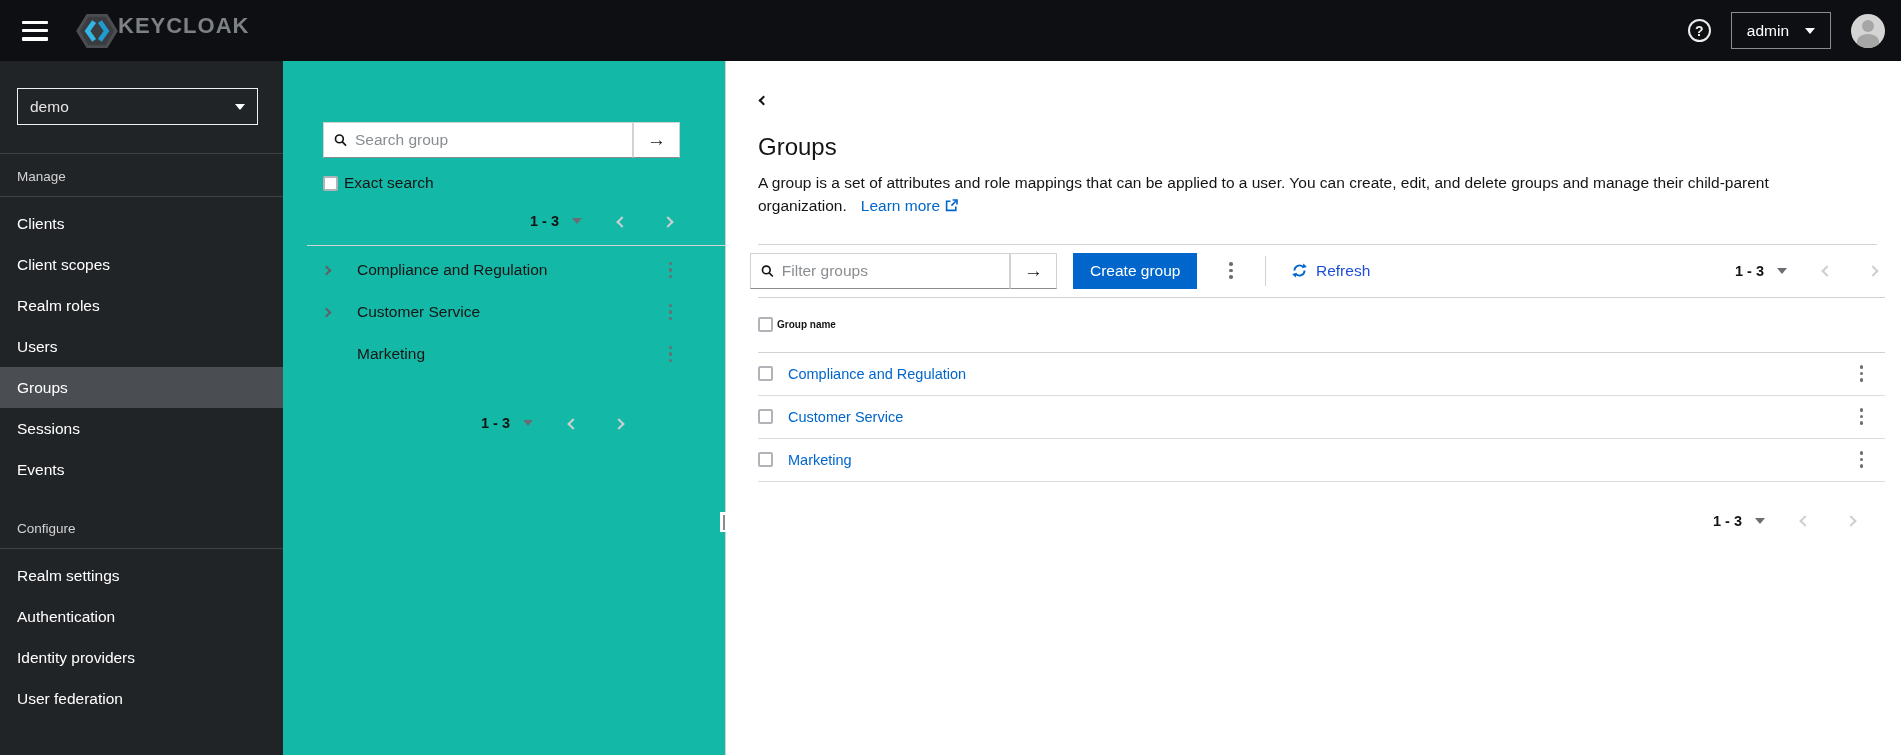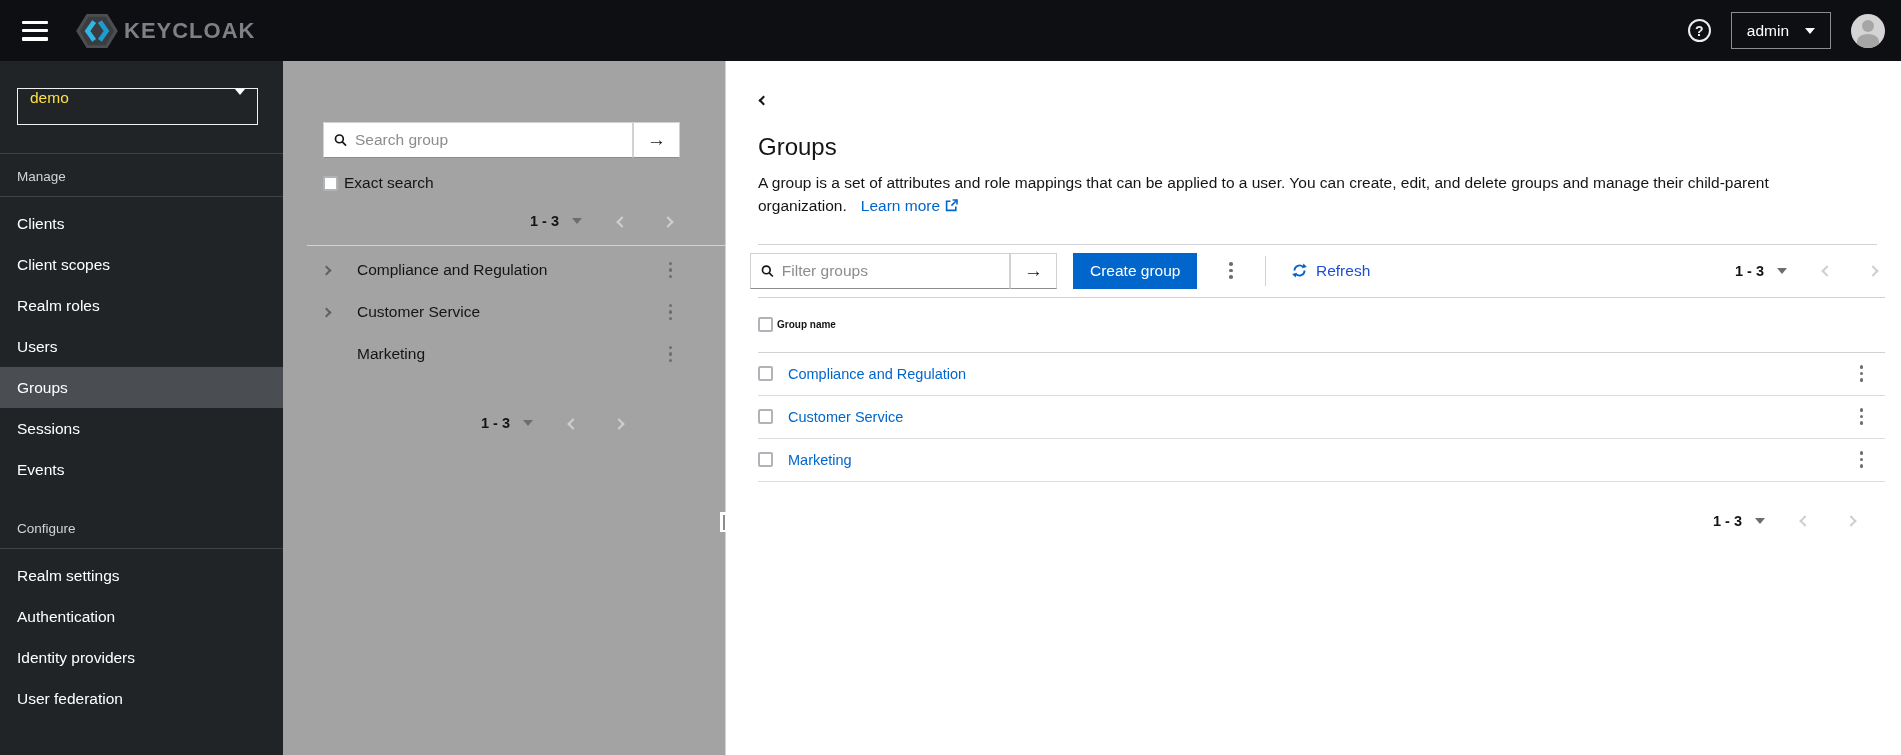--- a/index.html
+++ b/index.html
@@ -5,49 +5,49 @@
   * { margin:0; padding:0; box-sizing:border-box; }
   html,body { width:1901px; height:755px; overflow:hidden; }
   body { font-family:"Liberation Sans","DejaVu Sans",sans-serif; color:#151515; background:#fff; }
   button { font-family:inherit; background:none; border:none; cursor:pointer; color:inherit; }
 
   
   .masthead { position:absolute; left:0; top:0; width:1901px; height:61px; background:#0d0f12;
               display:flex; align-items:center; padding:0 16px; }
   .hamburger { width:26px; height:20px; display:flex; flex-direction:column; justify-content:space-between; margin:0 28px 0 6px; }
   .hamburger span { display:block; height:3.5px; background:#fff; border-radius:1px; }
-  .brand { display:flex; align-items:center; gap:6px; }
+  .brand { display:flex; }
   .brand-text { font-size:22px; font-weight:bold; letter-spacing:1px; color:#7d8084; }
   .mast-right { margin-left:auto; display:flex; align-items:center; gap:20px; }
   .help-btn { width:23px; height:23px; border:2px solid #ededed; border-radius:50%; color:#ededed;
               font-size:14px; font-weight:bold; display:flex; align-items:center; justify-content:center; }
   .user-menu { border:1px solid #8a8d90; height:37px; padding:0 15px; display:flex; align-items:center; gap:16px;
                color:#fff; font-size:15.5px; }
   .caret { display:inline-block; width:0; height:0; border-left:5px solid transparent; border-right:5px solid transparent;
            border-top:6px solid #6a6e73; }
   .caret.light { border-top-color:#fff; }
   .avatar { width:34px; height:34px; border-radius:50%; background:#d4d4d4; position:relative; overflow:hidden; }
   .avatar .head { position:absolute; left:11px; top:6px; width:12px; height:12px; border-radius:50%; background:#a6a6a6; }
   .avatar .body { position:absolute; left:6px; top:20px; width:22px; height:14px; border-radius:50% 50% 0 0; background:#a6a6a6; }
 
   
   .sidebar { position:absolute; left:0; top:61px; width:283px; bottom:0; background:#212427; color:#fff; }
   .realm-select { margin:27px 17px 0 17px; width:241px; height:37px; border:1px solid #f0f0f0;
-                  display:flex; padding:0 12px; font-size:15.5px; color:#fde047; }
+                  display:flex; align-items:center; padding:0 12px; font-size:15.5px; color:#e5e5e5; }
   .realm-select .caret { margin-left:auto; }
   .side-divider { border-top:1px solid #3e4145; margin-top:28px; }
   .nav-section-label { padding:15px 0 12px 17px; font-size:13.5px; color:#d2d2d2; }
   .nav-divider { border-top:1px solid #3e4145; }
   .nav-list { list-style:none; }
   .nav-list.first { padding-top:6px; }
   .nav-item { height:41px; display:flex; align-items:center; padding-left:17px; font-size:15.5px; color:#fff; cursor:pointer; }
   .nav-item.selected { background:#4a4e52; }
 
   
-  .tree-panel { position:absolute; left:283px; top:61px; width:442px; bottom:0; background:#a3a3a3;
+  .tree-panel { position:absolute; left:283px; top:61px; width:442px; bottom:0; background:#14b8a6;
                 padding:61px 45px 0 40px; }
   .search-row { display:flex; height:36px; }
   .search-box { flex:1; display:flex; align-items:center; gap:8px; border:1px solid #d2d2d2; border-bottom-color:#8a8d90;
                 padding:0 10px; background:#fff; }
   .search-box input { border:none; outline:none; font-size:15.5px; width:100%; color:#151515; }
   .search-box input::placeholder { color:#8a8d90; }
   .search-go { width:47px; border:1px solid #d2d2d2; border-bottom-color:#8a8d90; background:#fff;
                font-size:19px; color:#151515; display:flex; align-items:center; justify-content:center; }
   .exact-row { margin-top:16px; display:flex; align-items:center; gap:6px; font-size:15.5px; }
   input[type="checkbox"] { appearance:none; -webkit-appearance:none; width:15px; height:15px;

